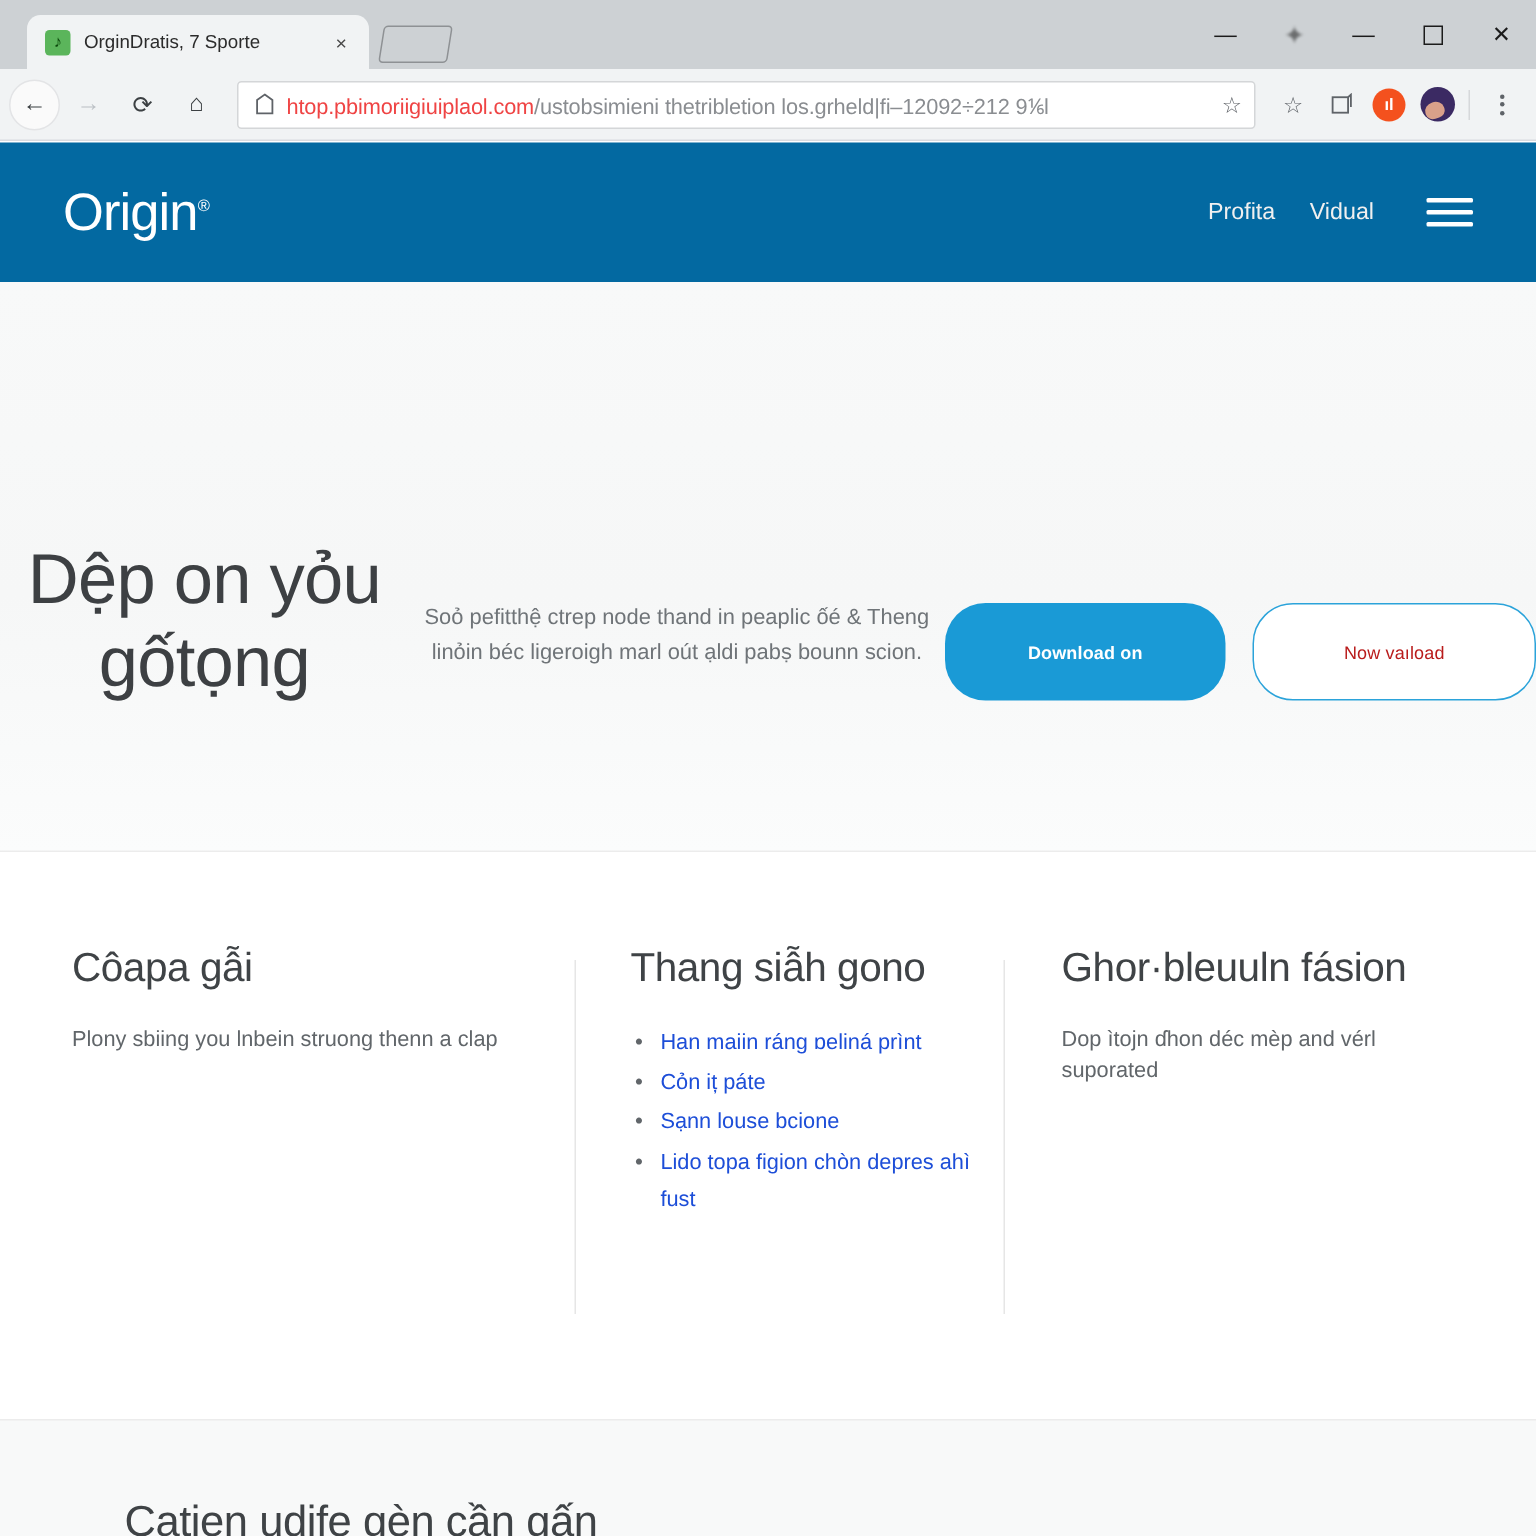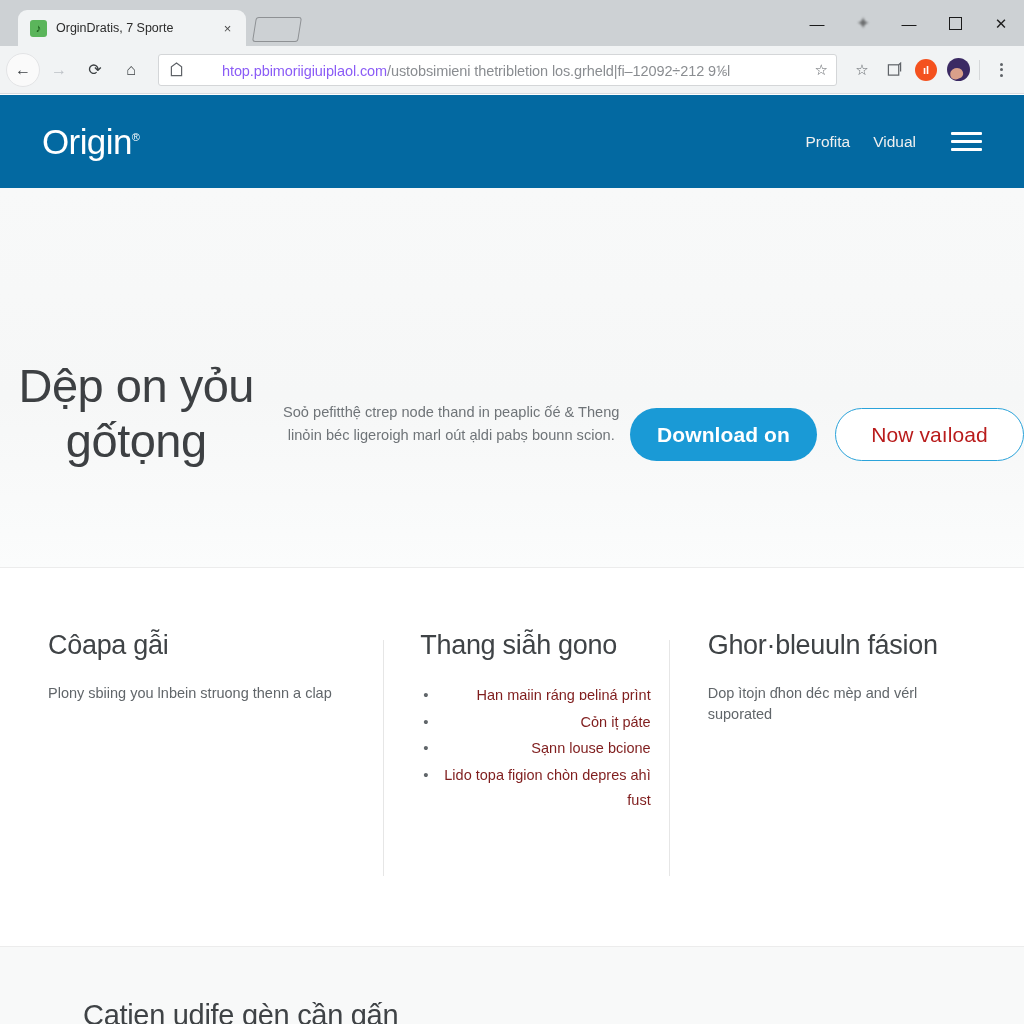--- a/index.html
+++ b/index.html
@@ -74,21 +74,21 @@
     flex: 1; height: 32px; margin: 0 8px;
     background: #ffffff; border: 1px solid #d4d6d8; border-radius: 3px;
     display: flex; align-items: center; gap: 8px; padding: 0 8px 0 11px;
     overflow: hidden;
   }
   .url-lock { width: 13px; height: 15px; flex: none; }
   .url-text {
     flex: 1; font-size: 14.5px; white-space: nowrap; overflow: hidden;
     letter-spacing: -0.1px;
   }
-  .url-host { color: #8b5cf6; margin-left: 31px; }
+  .url-host { color: #ef4444; }
   .url-path { color: #8a8d91; }
   .url-star { font-size: 15px; color: #5f6368; flex: none; padding-left: 4px; }
   .tb-icon {
     width: 30px; height: 30px; flex: none;
     display: flex; align-items: center; justify-content: center;
     font-size: 15px; color: #5f6368;
   }
   .ext-dot {
     width: 22px; height: 22px; border-radius: 50%;
     background: #f4511e; display: flex; align-items: center;
@@ -133,23 +133,23 @@
   .hero h1 {
     font-size: 47px; font-weight: 400; color: #3d4043;
     letter-spacing: -0.5px; line-height: 1.15; text-align: center;
   }
   .hero p {
     margin-top: 20px; width: 510px; text-align: center;
     font-size: 14.6px; line-height: 1.55; color: #6f7478;
   }
   .cta-row { margin-top: 42px; display: flex; gap: 18px; }
   .btn {
-    height: 53px; border-radius: 27px;
-    display: flex; align-items: center; justify-content: center;
-    font-size: 21px; font-weight: bold; letter-spacing: .1px;
+    height: 65px; border-radius: 27px;
+    display: flex; align-items: center; justify-content: center;
+    font-size: 12px; font-weight: bold; letter-spacing: .1px;
   }
   .btn-primary { width: 187px; background: #1a9ad6; color: #fff; }
   .btn-secondary {
     width: 189px; background: #fff; color: #b91c1c;
     border: 1.6px solid #2ba3da; font-weight: normal;
   }
 
   .features {
     display: flex; padding: 62px 0 0 0; background: #fff; height: 378px;
   }
@@ -158,22 +158,22 @@
   .col-2 { width: 285px; padding-left: 36px; padding-right: 18px; }
   .col-3 { width: 355px; padding-left: 38px; }
   .col-div { width: 1px; background: #e6e6e6; margin: 10px 0 70px 0; flex: none; }
   .col h2 {
     font-size: 27px; font-weight: 400; color: #3f4346;
     letter-spacing: -0.3px; margin-bottom: 22px; white-space: nowrap;
   }
   .col p { font-size: 14.5px; line-height: 1.48; color: #61666a; }
   .col ul { list-style: none; }
   .col ul li {
-    font-size: 14.5px; line-height: 1.7; color: #7f1d1d;
-    padding-left: 20px; position: relative; margin-bottom: 2px; text-align: right;
+    font-size: 14.5px; line-height: 1.7; color: #1d4ed8;
+    padding-left: 20px; position: relative; margin-bottom: 2px;
   }
   .col ul li::before {
     content: "•"; position: absolute; left: 3px; top: -1px;
     color: #61666a; font-size: 15px;
   }
 
   .bottom-band {
     border-top: 1px solid #ececec;
     background: #f8f9f9; height: 80px; padding: 52px 0 0 83px;
   }

